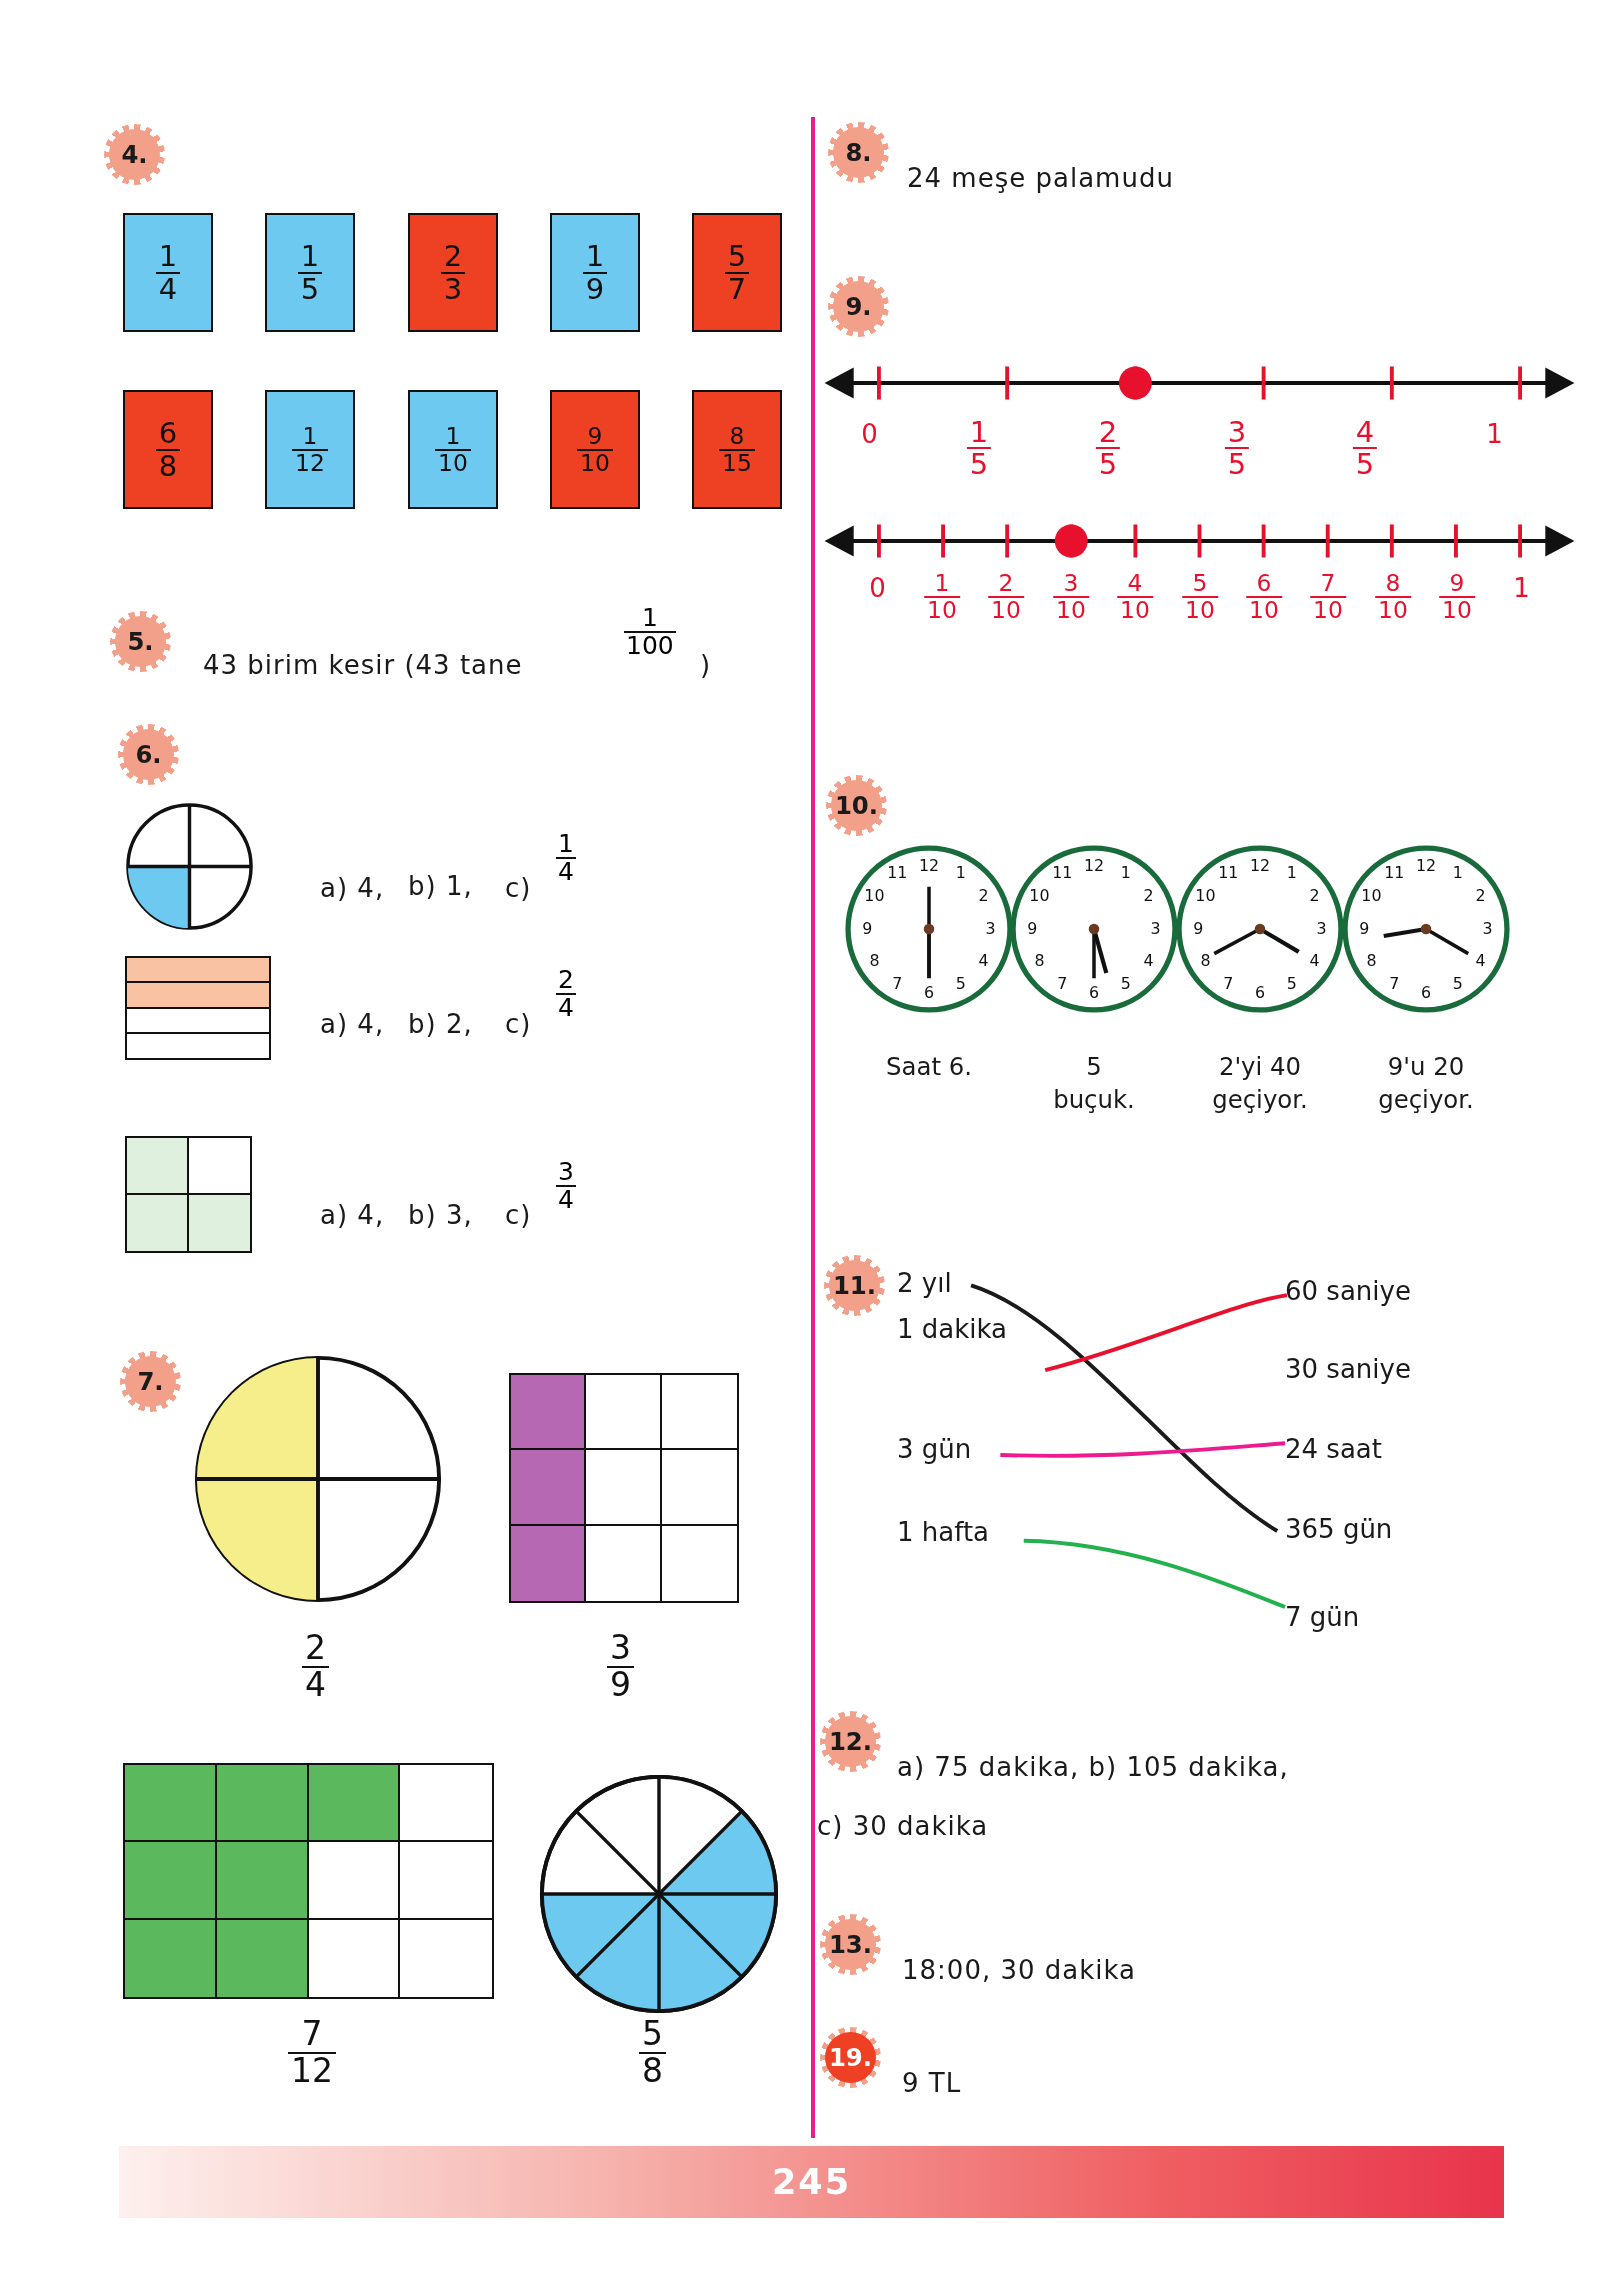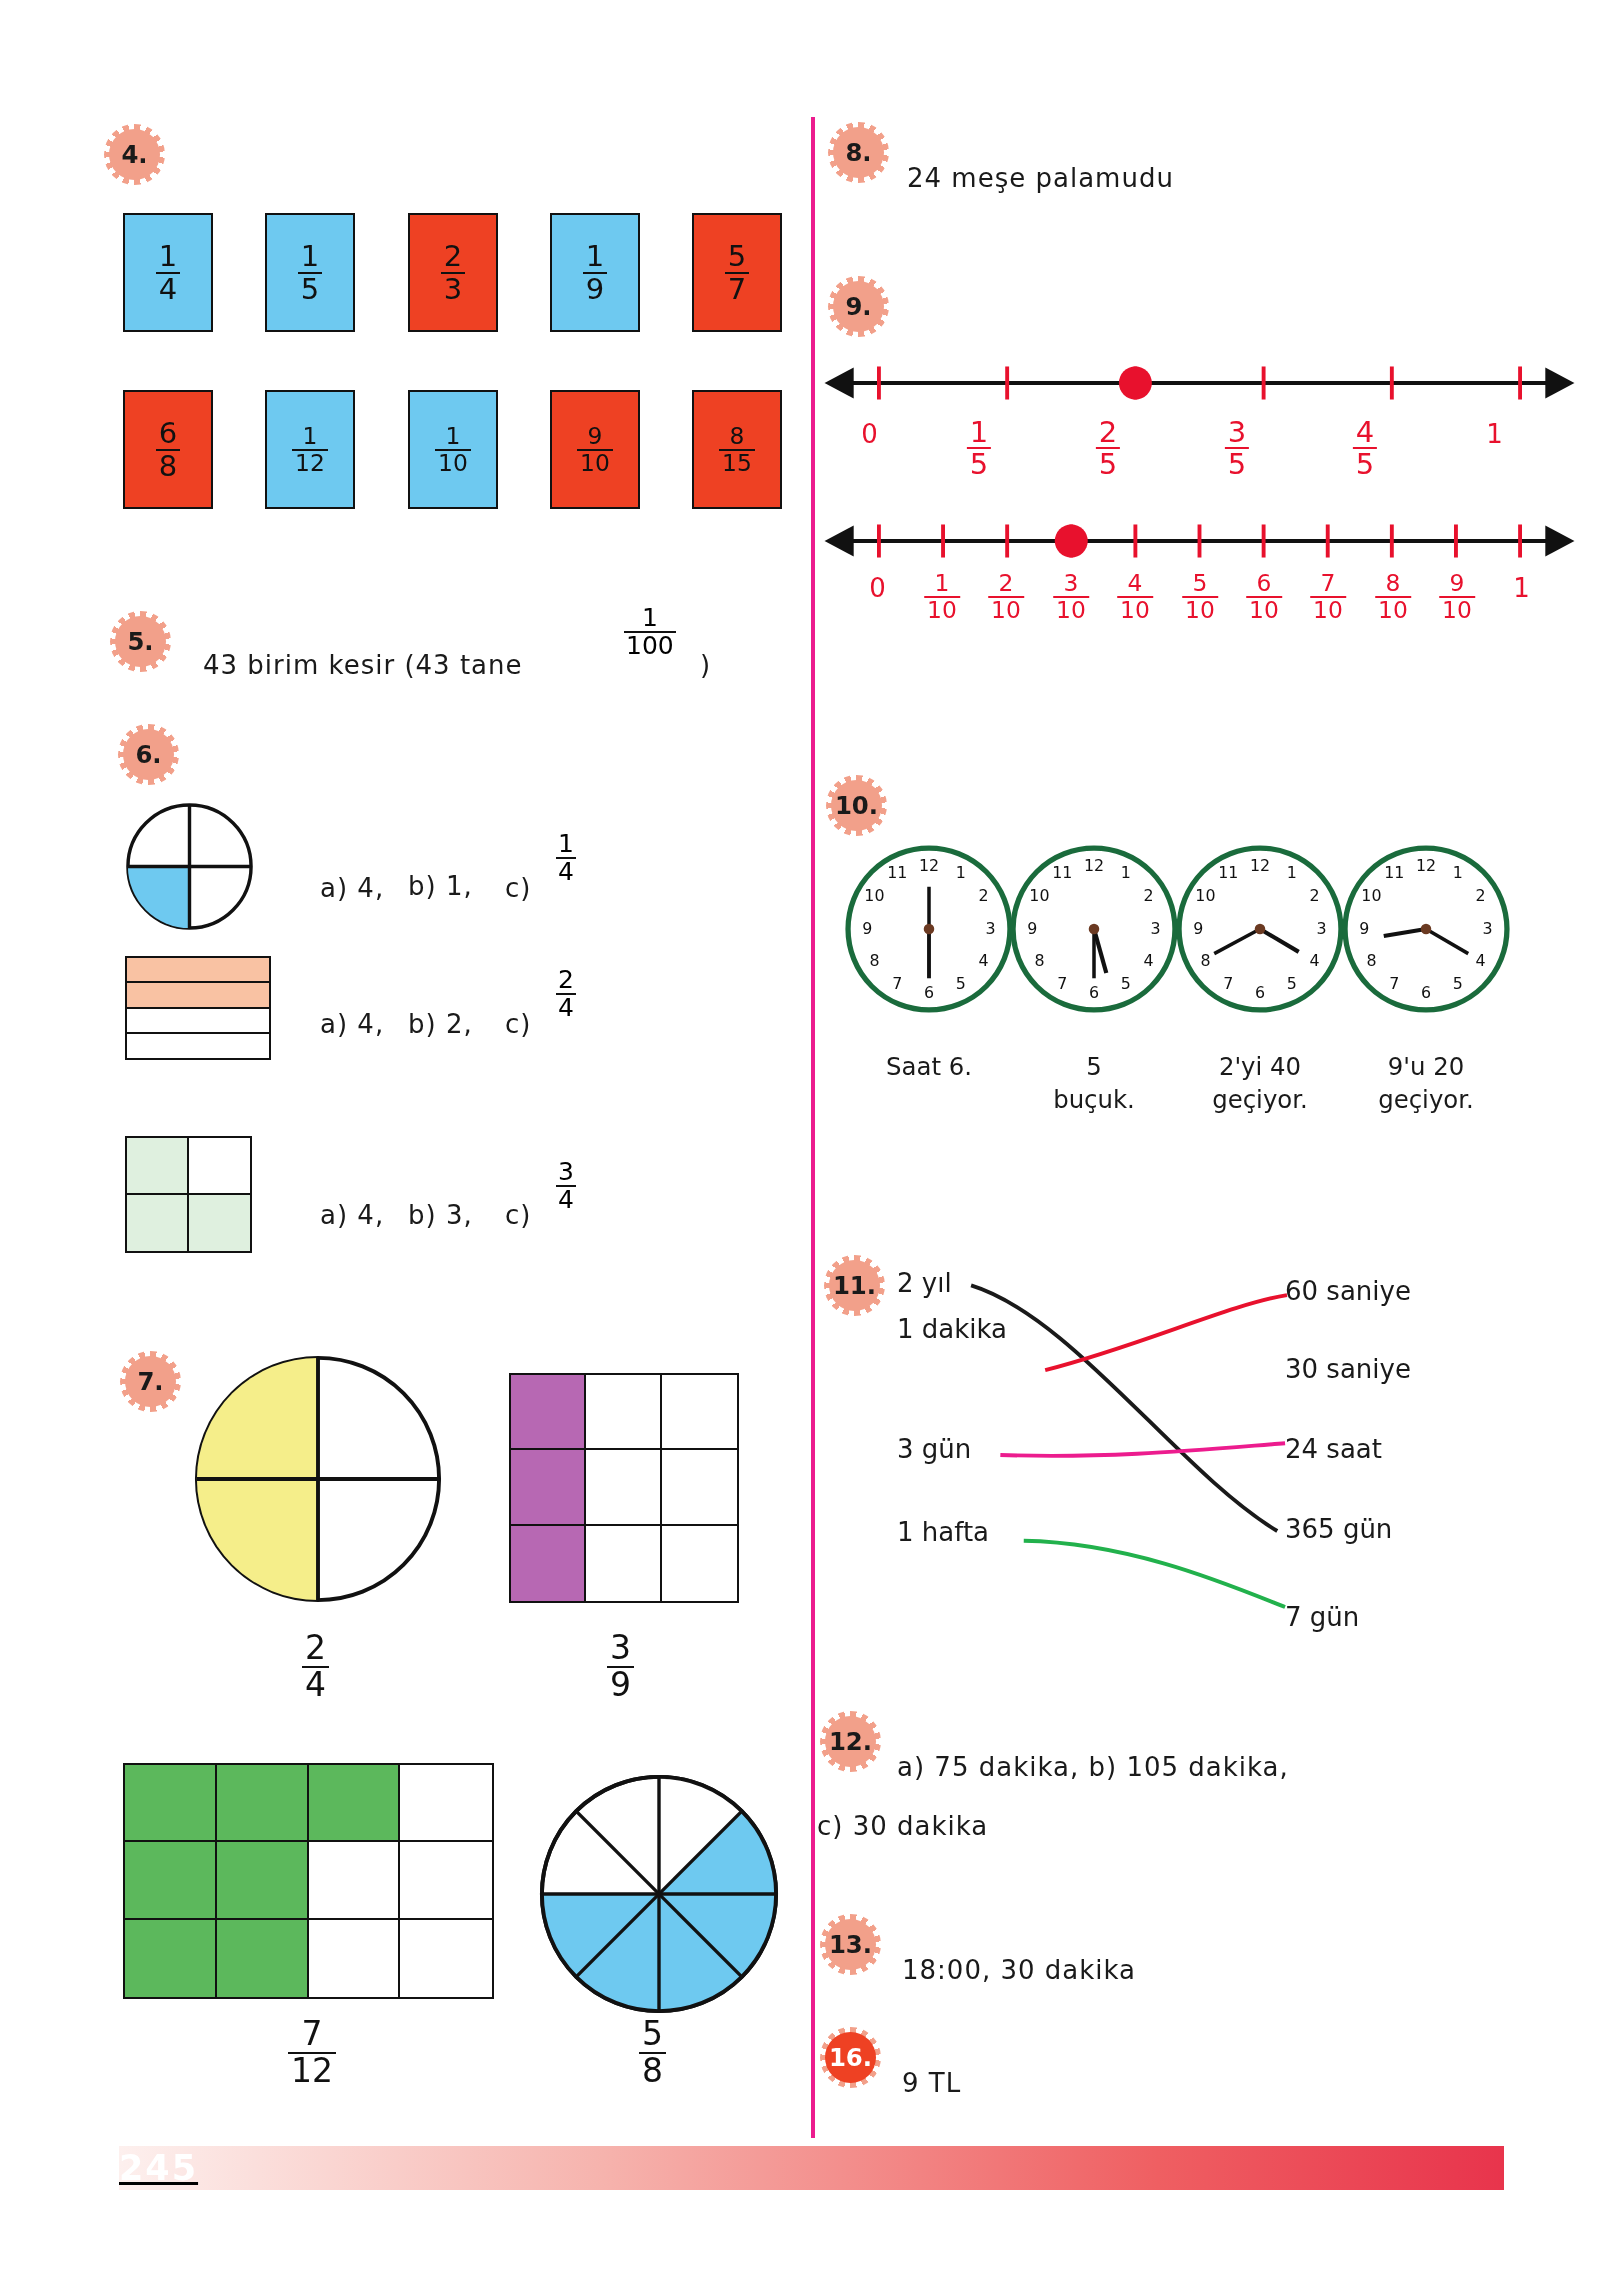--- a/index.html
+++ b/index.html
@@ -82,23 +82,23 @@
 
   
   .clock-cap{position:absolute;font-size:24.4px;color:#1a1a1a;text-align:center;width:176px;line-height:1.35;}
 
   
   .m-left{position:absolute;font-size:26px;color:#1a1a1a;}
   .m-right{position:absolute;font-size:26px;color:#1a1a1a;margin-top:12px;}
 
   
   #footer{
-    position:absolute;left:119px;top:2146px;width:1385px;height:44px;
+    position:absolute;left:119px;top:2146px;width:1385px;height:72px;
     background:linear-gradient(to right,#fdf0ee 0%, #f6b3ad 35%, #ef5f62 75%, #e8344c 100%);
-    display:flex;align-items:center;justify-content:flex-start;text-decoration:underline;
+    display:flex;align-items:center;justify-content:center;
   }
   #footer span{font-size:35px;font-weight:bold;color:#ffffff;letter-spacing:2px;}
   svg{overflow:visible;}
 </style>
 </head>
 <body>
 
 <div class="page">
 
   <div id="divider"></div>
@@ -497,21 +497,21 @@
     <path d="M210 300 C 320 302, 420 345, 478 368" stroke="#22b14c" stroke-width="4" fill="none"></path>
   </svg>
 
   <div class="badge" style="left:825px;top:1716px;">12.</div>
   <div class="txt h-txt" style="left:897px;top:1726px;">a) 75 dakika, b) 105 dakika,</div>
   <div class="txt h-txt" style="left:817px;top:1785px;">c) 30 dakika</div>
 
   <div class="badge" style="left:825px;top:1919px;">13.</div>
   <div class="txt h-txt" style="left:902px;top:1929px;">18:00, 30 dakika</div>
 
-  <div class="badge red" style="left:825px;top:2032px;">16.</div>
+  <div class="badge red" style="left:825px;top:2032px;">19.</div>
   <div class="txt h-txt" style="left:902px;top:2042px;">9 TL</div>
 
   <div id="footer">
     <span>245</span>
   </div>
 
 </div>
 
 
 </body></html>

